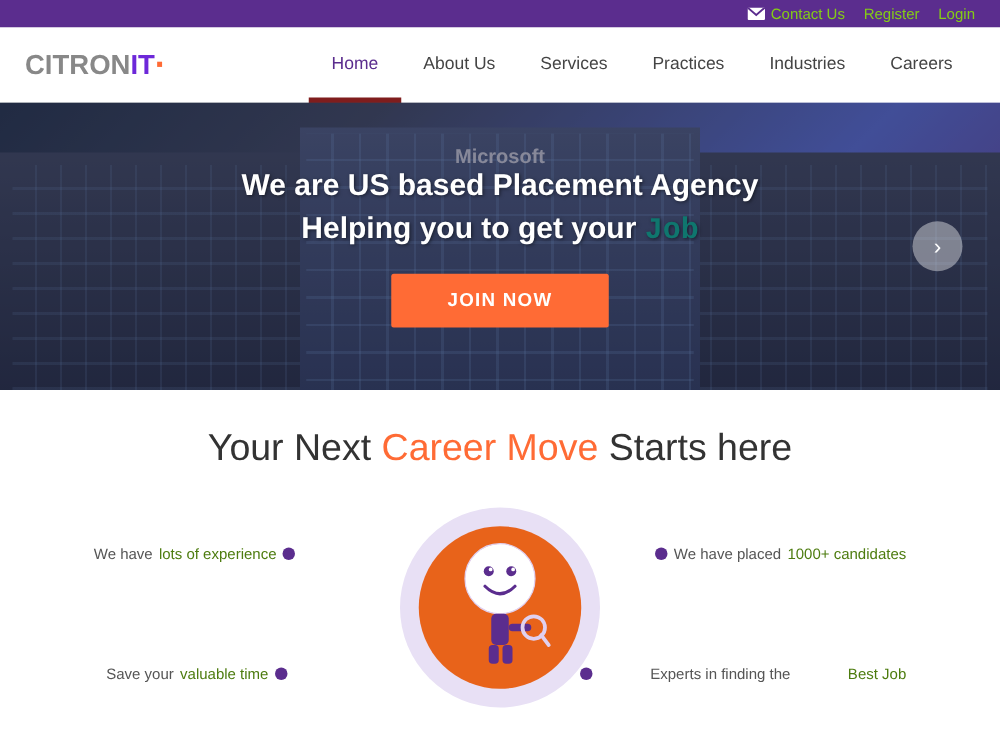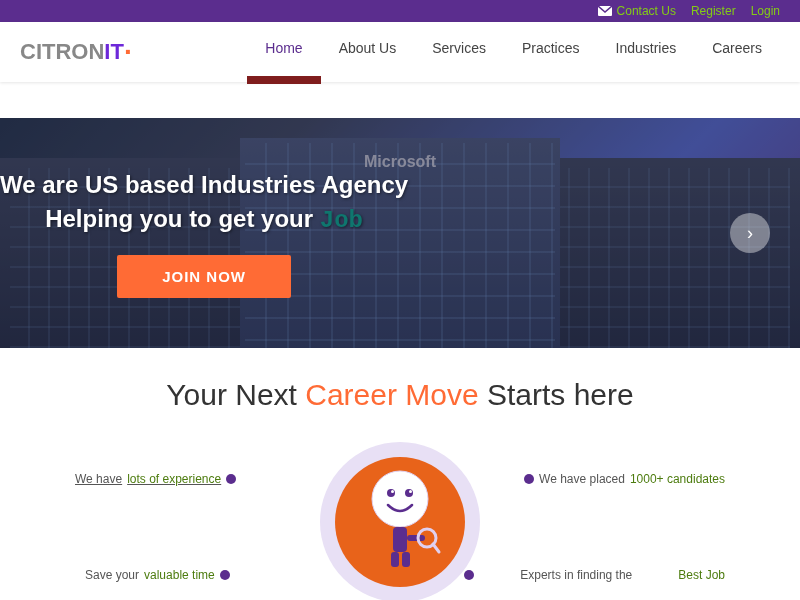--- a/index.html
+++ b/index.html
@@ -49,32 +49,32 @@
     .nav-links li a {
       text-decoration: none;
       color: #444;
       font-size: 14px;
       padding: 20px 18px;
       display: block;
       transition: color 0.2s;
     }
     .nav-links li.active a {
       color: #5b2d8e;
-      border-bottom: 8px solid #7f1d1d;
+      border-bottom: 5px solid #7f1d1d;
     }
 
     
     .hero {
       position: relative;
       width: 800px;
       height: 230px;
       overflow: hidden;
       display: flex;
       align-items: center;
-      margin-top: 36px;
+      justify-content: center;
     }
     .hero-bg {
       position: absolute;
       top: 0; left: 0; right: 0; bottom: 0;
       background: linear-gradient(135deg, #2c3e50 0%, #4a5568 30%, #667eea 70%, #764ba2 100%);
       z-index: 0;
     }
     
     .hero-building-left {
       position: absolute;
@@ -328,36 +328,36 @@
 <section class="hero">
   <div class="hero-bg"></div>
   <div class="hero-building-left"></div>
   <div class="hero-building-right"></div>
   <div class="hero-center-building">
     <div class="microsoft-logo">Microsoft</div>
   </div>
   <div class="hero-overlay"></div>
   <div class="hero-content">
     <div class="hero-title">
-      <span>We are US based Industries Agency</span><br>
+      <span>We are US based Placement Agency</span><br>
       <span>Helping you to get your </span><span class="highlight">Job</span>
     </div>
     <button class="hero-btn">JOIN NOW</button>
   </div>
   <div class="hero-arrow-right">›</div>
 </section>
 
 <section class="career-section">
   <div class="career-title">
     <span>Your Next </span><span class="highlight">Career Move</span><span> Starts here</span>
   </div>
 
   <div class="diagram-container">
 
-    <div class="label-item label-top-left" style="left:55px; top:35px;text-decoration:underline;">
+    <div class="label-item label-top-left" style="left:55px; top:35px;">
       <span>We have </span>
         <span class="label-highlight">lots of experience</span>
       <span class="label-dot"></span>
     </div>
     <div class="label-item label-top-right" style="right:55px; top:35px;">
       <span class="label-dot"></span>
       <span>We have placed </span>
         <span class="label-highlight">1000+ candidates</span>
     </div>
     <div class="label-item label-bottom-left" style="left:65px; bottom:25px;">

